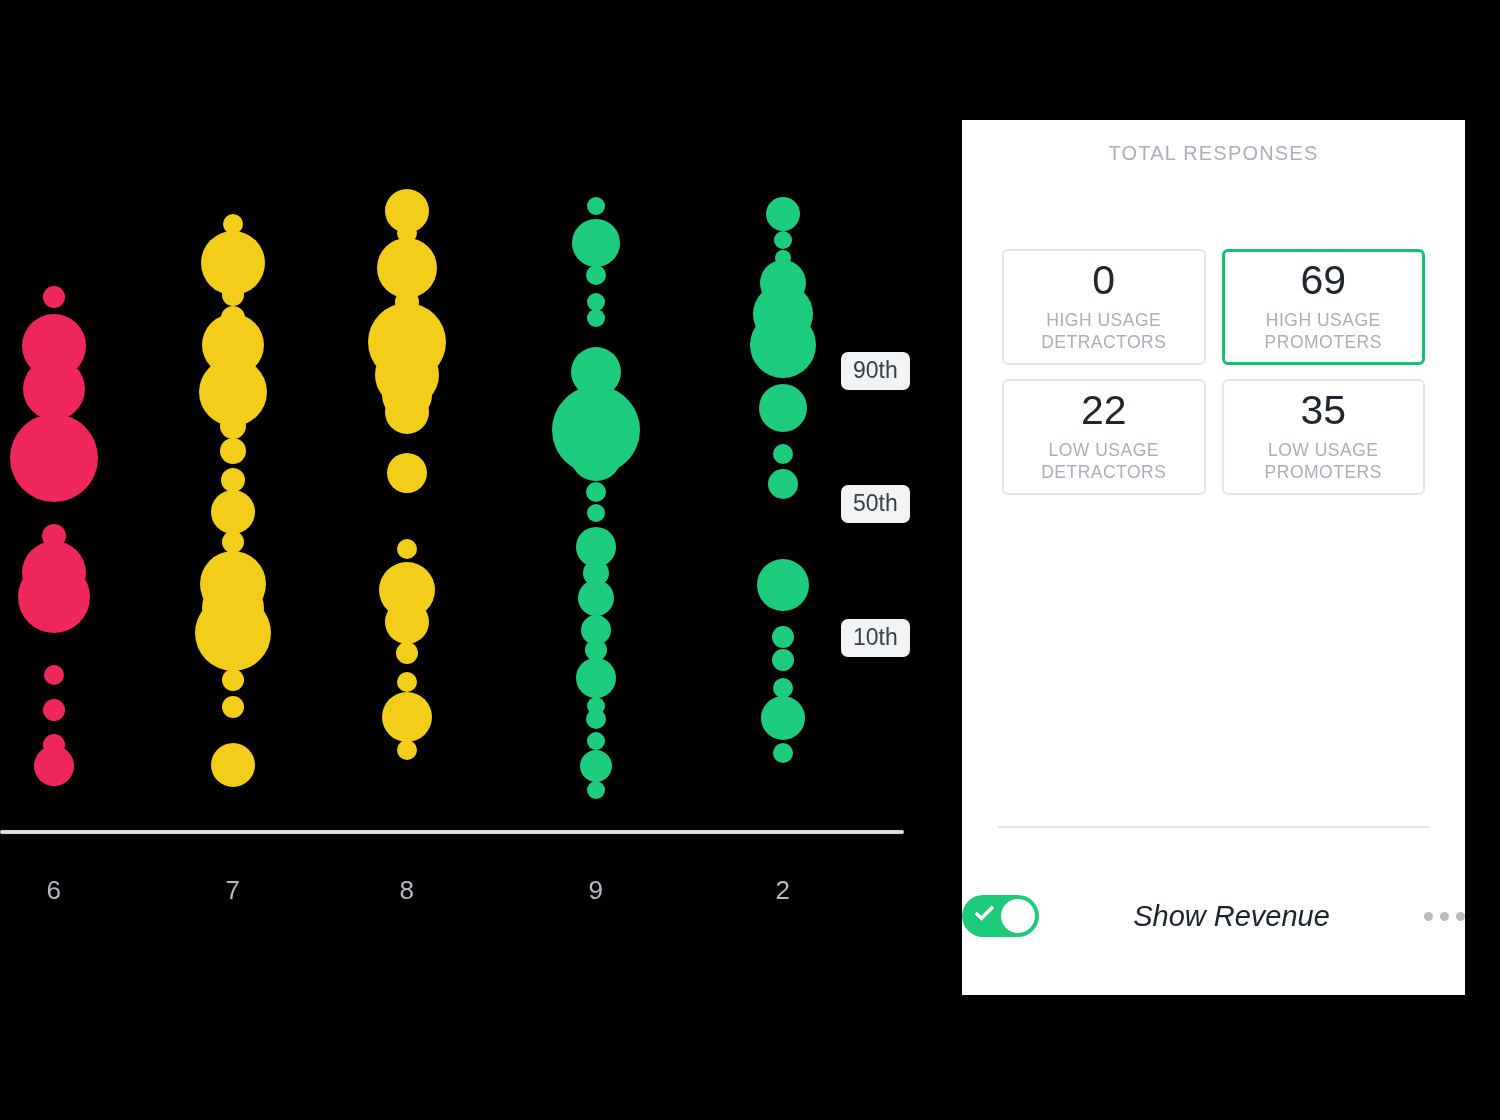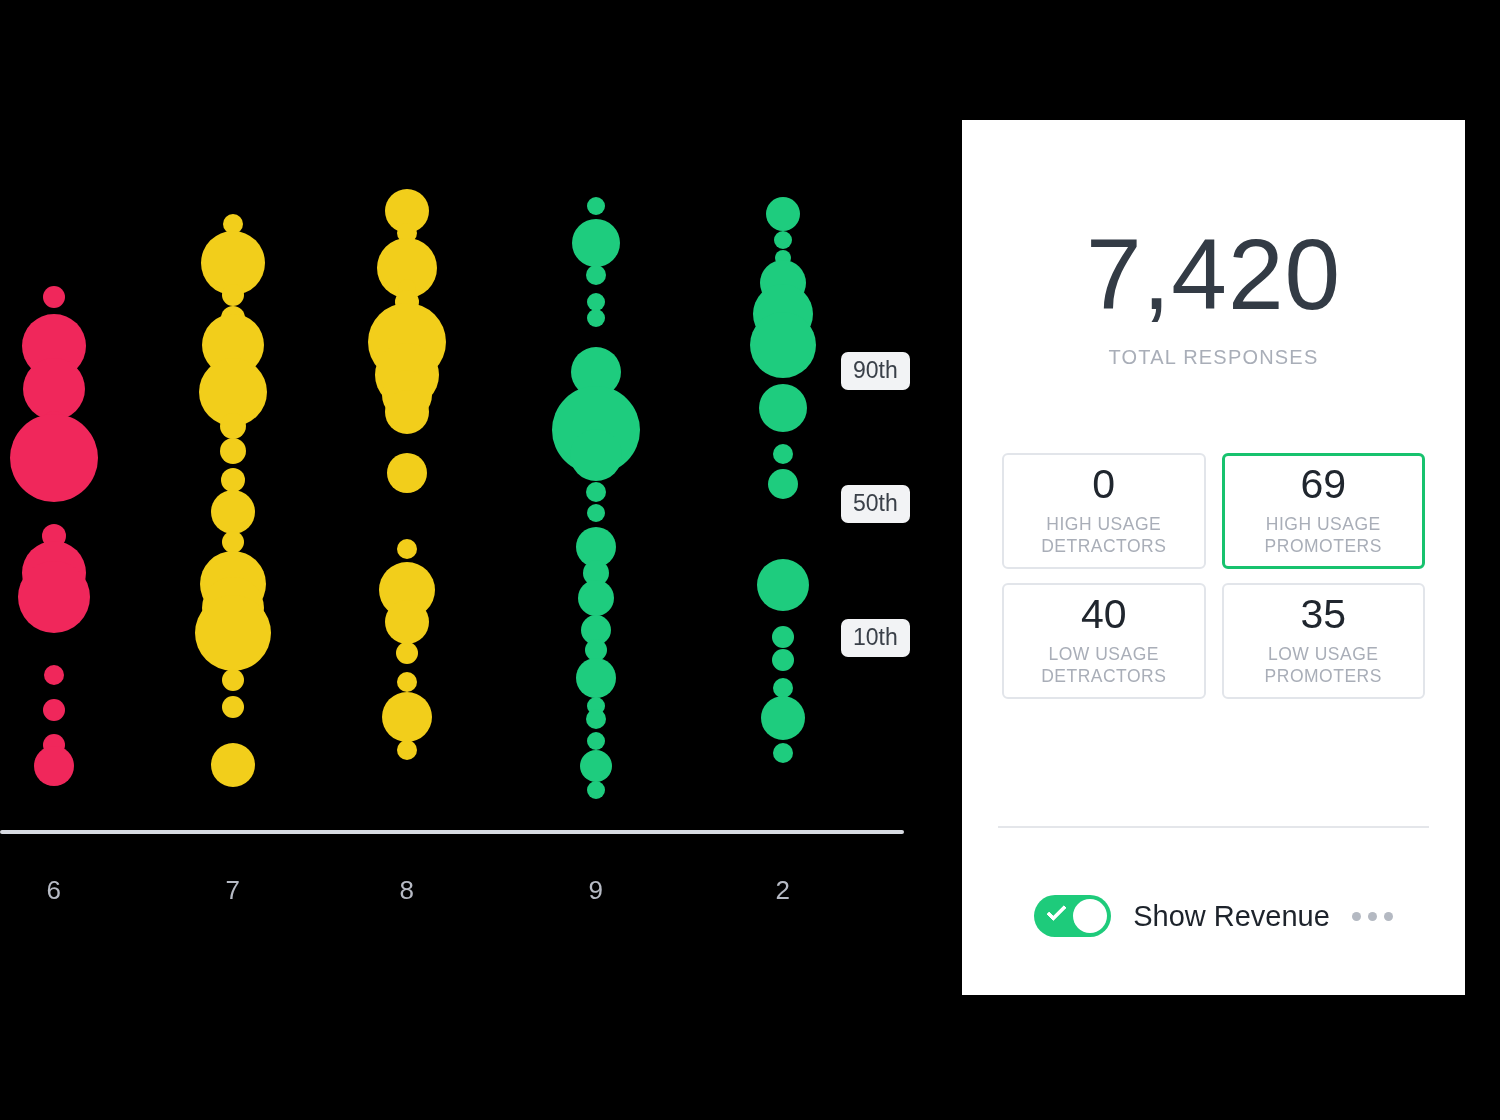--- a/index.html
+++ b/index.html
@@ -68,21 +68,21 @@
   .metric-label {
     font-size:17.5px; color:#A9AEB8; text-align:center;
     line-height:1.25; letter-spacing:.5px;
   }
   .divider {
     position:absolute; left:36px; top:706px;
     width:431px; height:2px; background:#E4E6EA;
   }
   .footer-row {
     position:absolute; left:0; top:775px; width:100%;
-    display:flex; align-items:center; justify-content:center; gap:22px;
+    display:flex; align-items:center; justify-content:space-between; gap:22px;font-style:italic;
   }
   .toggle {
     width:77px; height:42px; border-radius:21px; background:#1ECB7B;
     position:relative; display:flex; align-items:center;
   }
   .toggle .check {
     position:absolute; left:13px; top:11px; width:19px; height:10px;
     border-left:4px solid #fff; border-bottom:4px solid #fff;
     transform:rotate(-45deg); border-radius:1px;
   }
@@ -197,40 +197,39 @@
       </div>
     <div id="pct-layer">
         <div class="pct-badge" style="top: 371px;">90th</div>
         <div class="pct-badge" style="top: 504px; text-align: right;">50th</div>
         <div class="pct-badge" style="top: 638px;">10th</div>
       </div>
   </div>
 
   <div id="side-card">
 
-    <div class="big-number">7,420</div>
     <div class="big-caption">TOTAL RESPONSES</div>
 
     <div class="metric-grid" id="metric-grid">
         <div class="metric-card">
           <div class="metric-value">0</div>
           <div class="metric-label">
             <div>HIGH USAGE</div>
             <div>DETRACTORS</div>
           </div>
         </div>
         <div class="metric-card selected">
           <div class="metric-value">69</div>
           <div class="metric-label">
             <div>HIGH USAGE</div>
             <div>PROMOTERS</div>
           </div>
         </div>
         <div class="metric-card">
-          <div class="metric-value">40</div>
+          <div class="metric-value">22</div>
           <div class="metric-label">
             <div>LOW USAGE</div>
             <div>DETRACTORS</div>
           </div>
         </div>
         <div class="metric-card">
           <div class="metric-value">35</div>
           <div class="metric-label">
             <div>LOW USAGE</div>
             <div>PROMOTERS</div>

